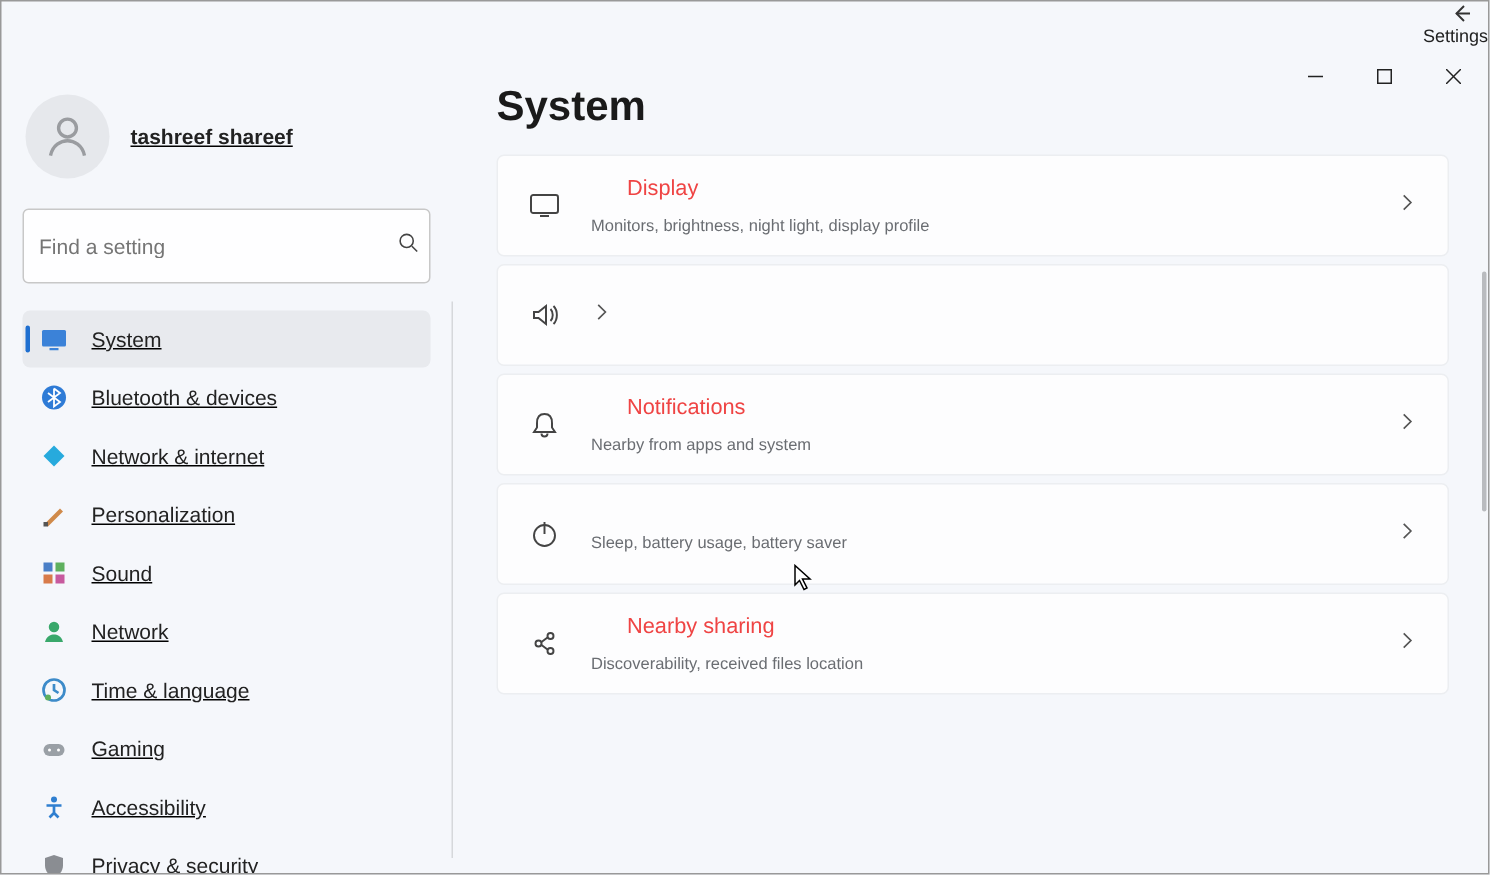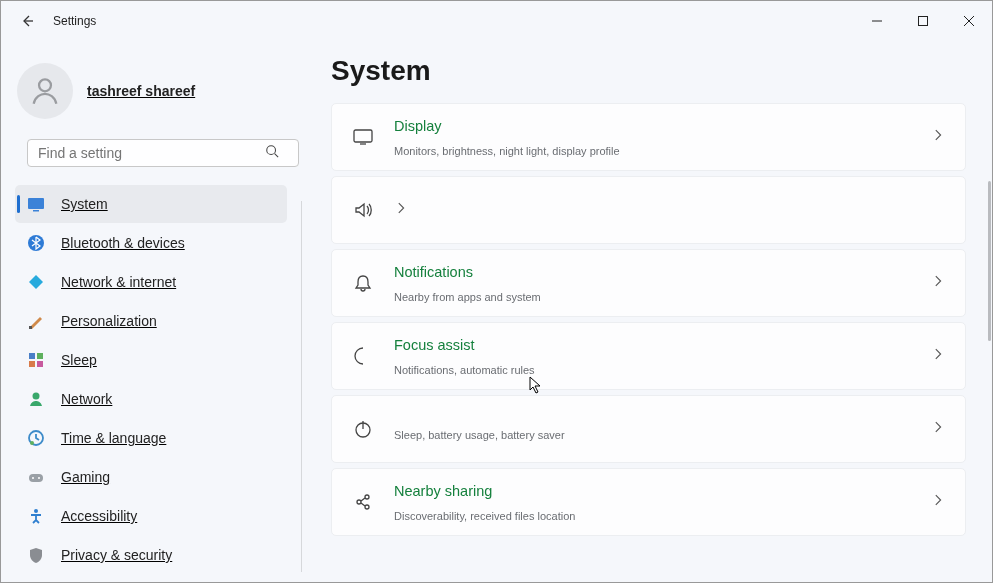--- a/index.html
+++ b/index.html
@@ -1,49 +1,49 @@
 <!DOCTYPE html>
 <html><head>
 <meta charset="utf-8">
 <style>
   * { box-sizing: border-box; margin: 0; padding: 0; font-family: "Segoe UI", sans-serif; }
   body { width: 993px; height: 583px; background: #f5f7fb; overflow: hidden; border: 1px solid #999; position: relative; }
   
-  .titlebar { height: 40px; display: flex; align-items: center; padding-left: 8px; }
+  .titlebar { height: 40px; display: flex; align-items: flex-end; padding-left: 8px; flex-direction: column; }
   .back-btn { width: 36px; height: 36px; display: flex; align-items: center; justify-content: center; border-radius: 4px; cursor: pointer; }
   .title-text { font-size: 12px; color: #222; margin-left: 8px; }
   .win-controls { margin-left: auto; display: flex; }
   .win-btn { width: 46px; height: 40px; display: flex; align-items: center; justify-content: center; cursor: pointer; }
   
   .content { display: flex; height: calc(100% - 40px); }
   .sidebar { width: 300px; padding: 10px 14px 0 14px; display: flex; flex-direction: column; text-decoration: underline; }
   
   .user-row { display: flex; align-items: center; gap: 14px; margin: 12px 2px 20px 2px; }
   .avatar { width: 56px; height: 56px; border-radius: 50%; background: #e6e8ec; display: flex; align-items: center; justify-content: center; }
   .user-name { font-size: 14px; font-weight: 600; color: #222; }
   
   .search-wrap { position: relative; margin-bottom: 18px; }
-  .search-input { width: 100%; height: 28px; padding: 0 36px 0 10px; border: 1px solid #c8c8c8; border-radius: 4px; background: #fefeff; font-size: 14px; color: #555; outline: none; margin-left: 12px; }
+  .search-input { width: 100%; height: 50px; padding: 0 36px 0 10px; border: 1px solid #c8c8c8; border-radius: 4px; background: #fefeff; font-size: 14px; color: #555; outline: none; }
   .search-icon-btn { position: absolute; right: 8px; top: 50%; transform: translateY(-50%); color: #333; }
   
   .nav { display: flex; flex-direction: column; gap: 1px; position: relative; }
   .nav-item { display: flex; align-items: center; gap: 16px; height: 38px; padding: 0 12px; border-radius: 5px; font-size: 14px; color: #222; cursor: pointer; }
   .nav-item.active { background: #e8eaee; }
   .nav-item.active::before { content:""; position:absolute; left:2px; width:3px; height:18px; background:#1f6fd0; border-radius:2px; }
   .nav-icon { width: 18px; height: 18px; display: flex; align-items: center; justify-content: center; flex-shrink: 0; }
   
   .divider-v { position: absolute; left: 300px; top: 200px; bottom: 10px; width: 1px; background: #d6d8db; }
   
   .main { flex: 1; padding: 14px 26px 0 30px; overflow: hidden; position: relative; }
   .page-title { font-size: 28px; font-weight: 600; color: #1a1a1a; margin-bottom: 16px; }
   .cards { display: flex; flex-direction: column; gap: 5px; }
   .card { background: #fdfdfe; border: 1px solid #eceef1; border-radius: 5px; height: 68px; display: flex; align-items: center; padding: 0 18px; cursor: pointer; }
   .card-icon { width: 26px; height: 26px; display: flex; align-items: center; justify-content: center; margin-right: 18px; color: #333; flex-shrink: 0; }
   .card-body { flex: 1; }
-  .card-title { font-size: 14.5px; color: #15803d; }
+  .card-title { font-size: 14.5px; color: #ef4444; margin-left: 24px; }
   .card-sub { font-size: 11px; color: #6a6d72; margin-top: 11px; }
   .chevron { color: #555; flex-shrink: 0; }
   
   .cursor { position: absolute; left: 528px; top: 375px; pointer-events: none; z-index: 100; }
   .scrollbar-edge { position: absolute; right: 1px; top: 180px; width: 3px; height: 160px; background: #b9bbbf; border-radius: 2px; }
 </style>
 </head>
 <body>
 
 <div class="titlebar">
@@ -127,21 +127,21 @@
             </svg>
           </span>
           <span>Personalization</span>
         </div>
         <div class="nav-item">
           <span class="nav-icon">
             <svg width="18" height="18" viewBox="0 0 18 18">
               <use href="#i-apps"></use>
             </svg>
           </span>
-          <span>Sleep</span>
+          <span>Sound</span>
         </div>
         <div class="nav-item">
           <span class="nav-icon">
             <svg width="18" height="18" viewBox="0 0 18 18">
               <use href="#i-accounts"></use>
             </svg>
           </span>
           <span>Network</span>
         </div>
         <div class="nav-item">
@@ -210,34 +210,20 @@
         </div>
         <div class="card">
           <div class="card-icon">
             <svg width="20" height="20" viewBox="0 0 20 20">
               <use href="#i-notifications"></use>
             </svg>
           </div>
           <div class="card-body">
             <div class="card-title">Notifications</div>
             <div class="card-sub">Nearby from apps and system</div>
-          </div>
-          <div class="chevron"><svg width="16" height="20" viewBox="0 0 20 20">
-              <use href="#i-chevron"></use>
-            </svg></div>
-        </div>
-        <div class="card">
-          <div class="card-icon">
-            <svg width="20" height="20" viewBox="0 0 20 20">
-              <use href="#i-focus"></use>
-            </svg>
-          </div>
-          <div class="card-body">
-            <div class="card-title">Focus assist</div>
-            <div class="card-sub">Notifications, automatic rules</div>
           </div>
           <div class="chevron"><svg width="16" height="20" viewBox="0 0 20 20">
               <use href="#i-chevron"></use>
             </svg></div>
         </div>
         <div class="card">
           <div class="card-icon">
             <svg width="20" height="20" viewBox="0 0 20 20">
               <use href="#i-power"></use>
             </svg>

